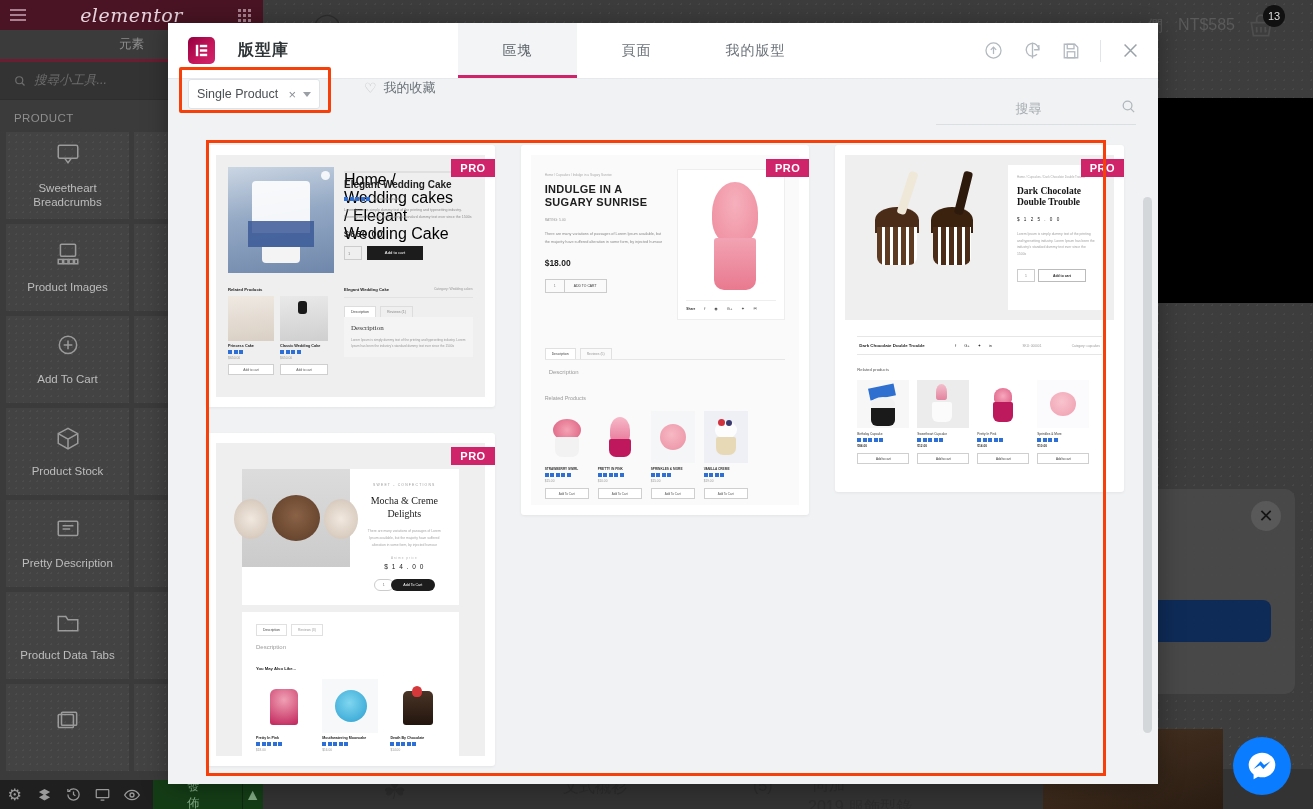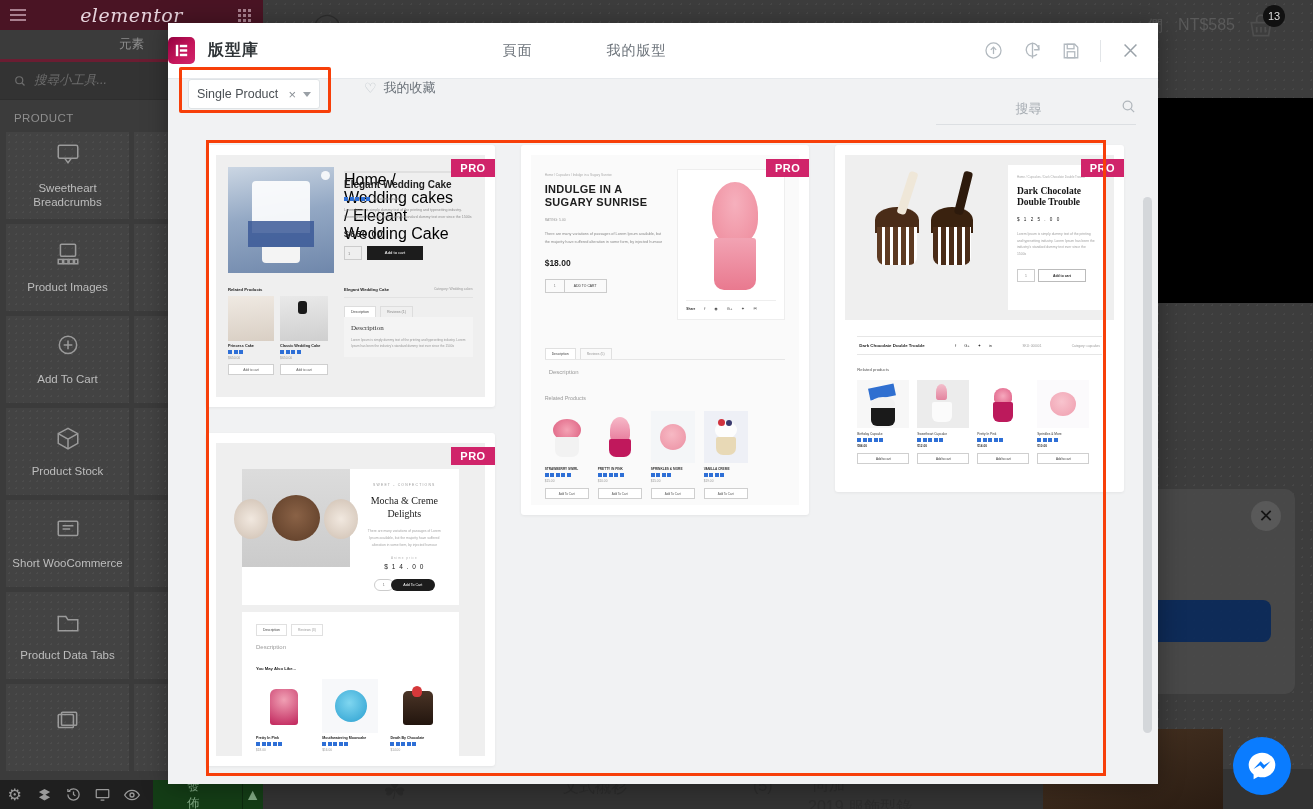--- a/index.html
+++ b/index.html
@@ -107,21 +107,21 @@
   
   .modal {
     position:absolute; left:168px; top:23px; width:990px; height:761px;
     background:#f1f2f3; box-shadow: 0 2px 24px rgba(0,0,0,.35);
     display:flex; flex-direction:column; overflow:hidden;
   }
   .modal-head {
     height:56px; background:#fff; display:flex; align-items:stretch; flex:none;
     border-bottom:1px solid #e6e9ec; position:relative;
   }
-  .mh-brand { display:flex; align-items:center; gap:13px; width:290px; }
+  .mh-brand { display:flex; align-items:center; gap:23px; padding-left:20px; width:290px; }
   .mh-logo {
     width:27px;height:27px;border-radius:5px;
     background: linear-gradient(135deg,#93003f 0%, #c7175c 60%, #d0256b 100%);
     display:flex;align-items:center;justify-content:center;
   }
   .mh-title { font-size:16px; color:#2f3437; font-weight:bold; letter-spacing:1px;}
   .mh-tabs { display:flex; align-items:stretch; }
   .mh-tab {
     width:119px; display:flex; align-items:center; justify-content:center;
     font-size:14px; color:#6b7279; letter-spacing:1px; position:relative; cursor:pointer;
@@ -330,21 +330,21 @@
             <span><svg width="26" height="26" viewBox="0 0 24 24" fill="none" stroke="#b8b8b8" stroke-width="1.4">
                 <rect x="4" y="5" width="16" height="14" rx="1.5"></rect>
               </svg></span>
             <span>Pro</span>
           </div>
           <div class="ed-item">
             <span><svg width="26" height="26" viewBox="0 0 24 24" fill="none" stroke="#b8b8b8" stroke-width="1.4">
                 <rect x="3" y="4" width="18" height="13" rx="1"></rect>
                 <path d="M7 8h10M7 11h7"></path>
               </svg></span>
-            <span>Short WooCommerce</span>
+            <span>Pretty Description</span>
           </div>
           <div class="ed-item">
             <span><svg width="26" height="26" viewBox="0 0 24 24" fill="none" stroke="#b8b8b8" stroke-width="1.4">
                 <rect x="4" y="5" width="16" height="14" rx="1.5"></rect>
               </svg></span>
             <span>Proc</span>
           </div>
           <div class="ed-item">
             <span><svg width="26" height="26" viewBox="0 0 24 24" fill="none" stroke="#b8b8b8" stroke-width="1.4">
                 <path d="M3 7h7l2 3h9v10H3V7z"></path>
@@ -413,20 +413,21 @@
             <rect x="1" y="1" width="3" height="14"></rect>
               <rect x="6" y="1" width="9" height="3"></rect>
             <rect x="6" y="6.5" width="9" height="3"></rect>
               <rect x="6" y="12" width="9" height="3"></rect>
           </svg>
         </div>
         <div class="mh-title">版型庫</div>
       </div>
 
       <div class="mh-tabs">
+        <div class="mh-tab active">區塊</div>
         <div class="mh-tab">頁面</div>
         <div class="mh-tab">我的版型</div>
       </div>
 
       <div class="mh-spacer"></div>
 
       <div class="mh-actions">
         <div class="mh-ico">
           <svg width="19" height="19" viewBox="0 0 24 24" fill="none" stroke="currentColor" stroke-width="1.6">
             <circle cx="12" cy="12" r="9.5"></circle>

